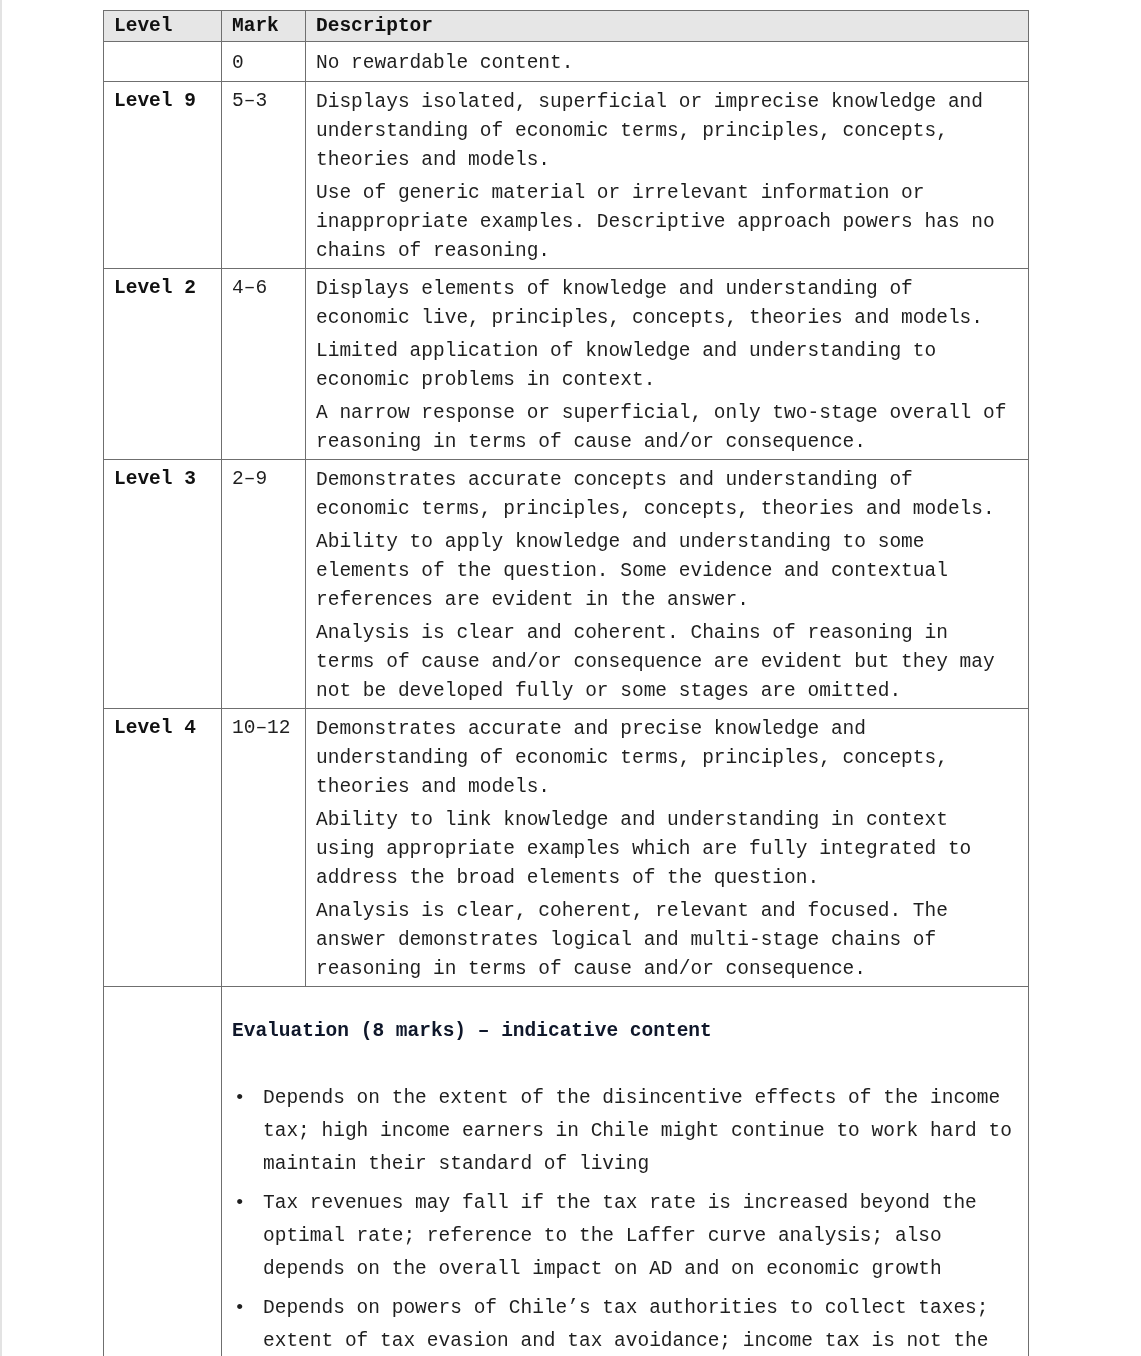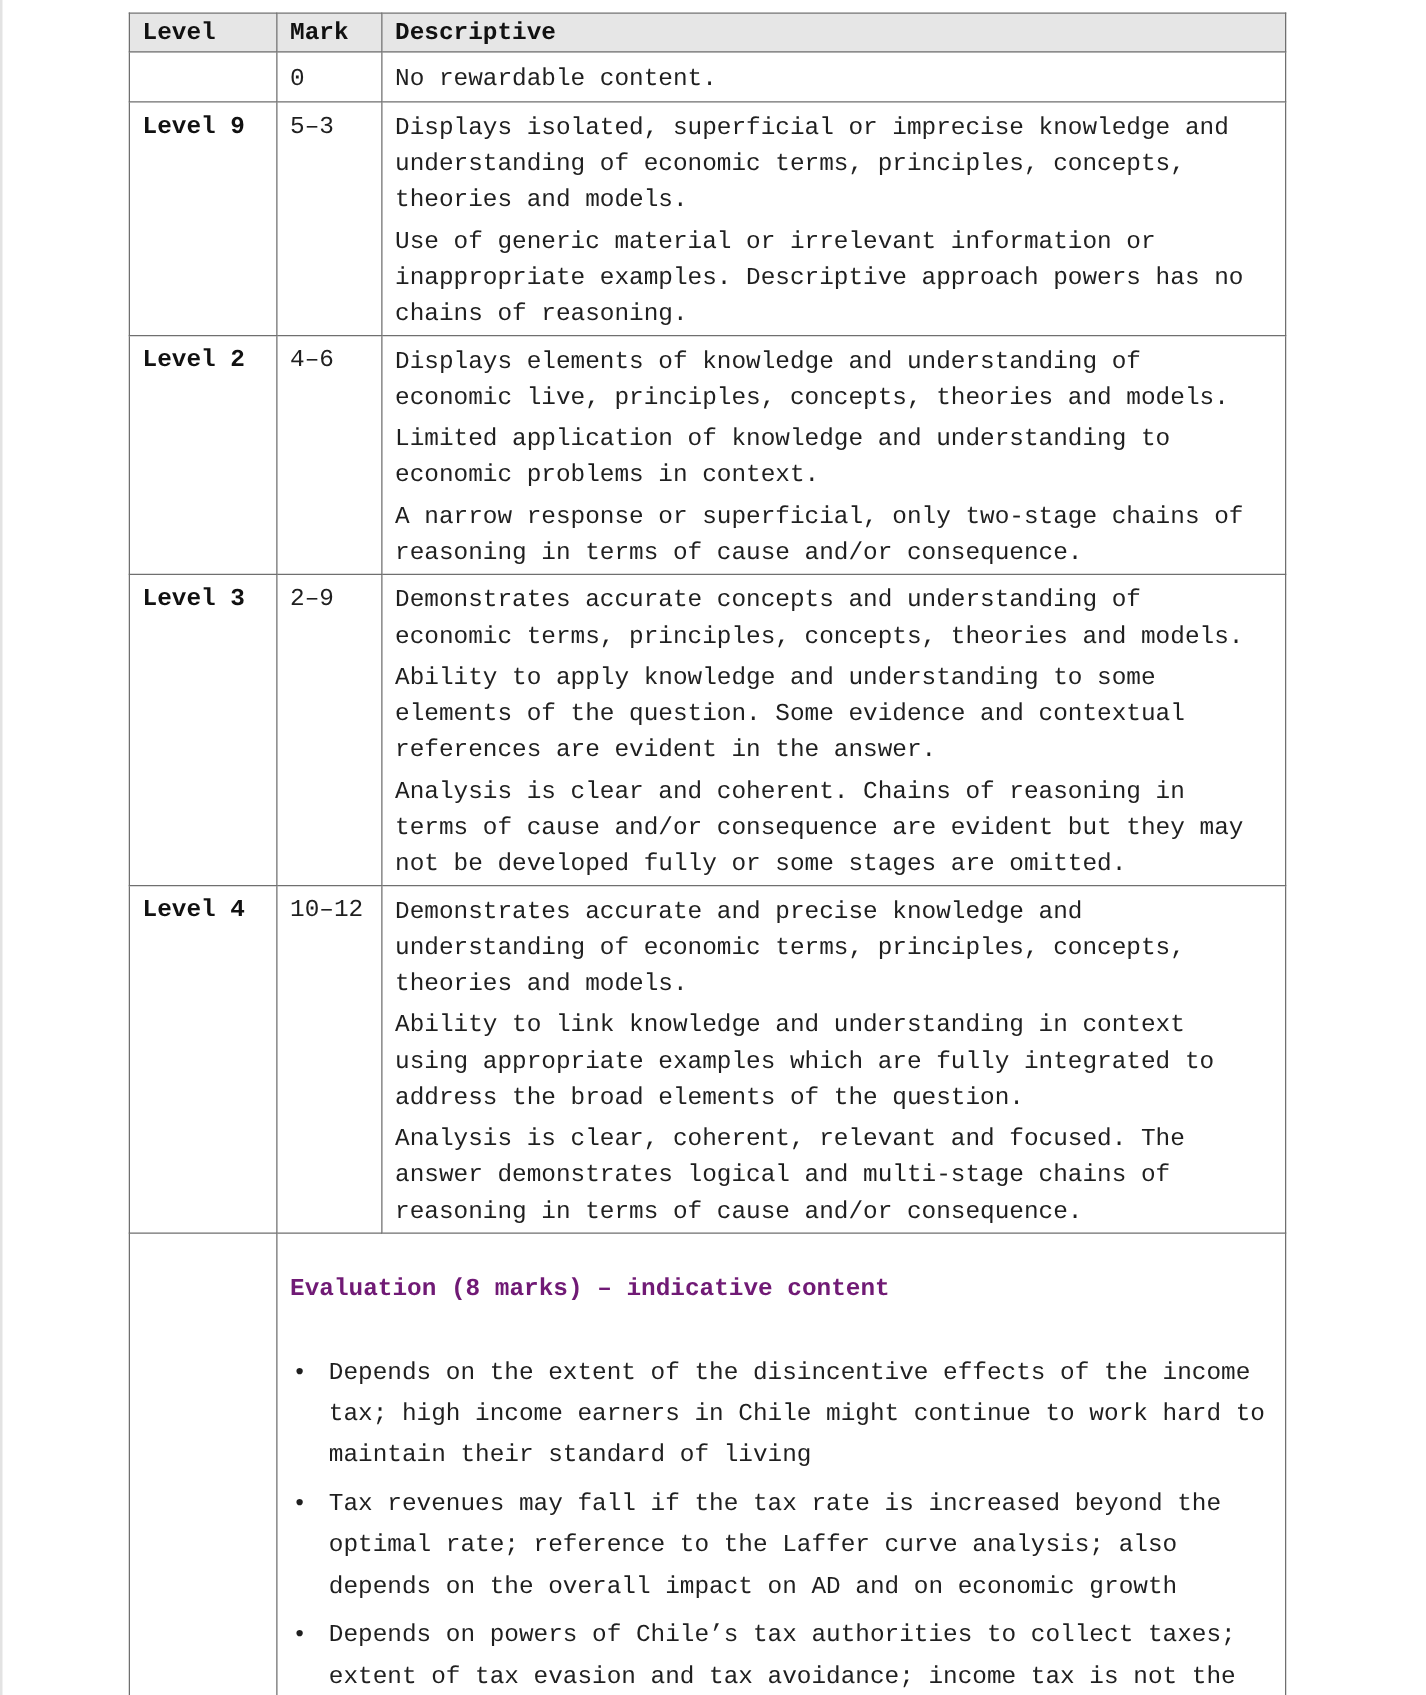--- a/index.html
+++ b/index.html
@@ -68,21 +68,21 @@
     .row-zero td {
       padding-top: 7px !important;
       padding-bottom: 1px;
       height: 31px;
     }
     .eval-cell {
       padding: 30px 14px 8px 10px !important;
     }
     .eval-title {
       font-weight: bold;
-      color: #701a75;
+      color: #0f172a;
       margin: 0 0 36px 0;
       line-height: 29px;
     }
     .eval-list {
       list-style: none;
       margin: 0;
       padding: 0;
     }
     .eval-list li {
       position: relative;
@@ -106,21 +106,21 @@
 <table class="rubric">
   <colgroup>
     <col class="col-level">
     <col class="col-mark">
     <col class="col-desc">
   </colgroup>
   <thead>
     <tr>
       <th>Level</th>
       <th>Mark</th>
-      <th>Descriptive</th>
+      <th>Descriptor</th>
     </tr>
   </thead>
   <tbody>
     <tr class="row-zero">
       <td class="level-cell"></td>
       <td>0</td>
       <td>
         <span>No rewardable content.</span>
       </td>
     </tr>
@@ -133,21 +133,21 @@
         <p>Use of generic material or irrelevant information or inappropriate examples. Descriptive approach powers has no chains of reasoning.</p>
       </td>
     </tr>
 
     <tr>
       <td class="level-cell">Level 2</td>
       <td class="mark-cell">4–6</td>
       <td class="desc-cell">
         <p>Displays elements of knowledge and understanding of economic live, principles, concepts, theories and models.</p>
         <p>Limited application of knowledge and understanding to economic problems in context.</p>
-        <p>A narrow response or superficial, only two-stage chains of reasoning in terms of cause and/or consequence.</p>
+        <p>A narrow response or superficial, only two-stage overall of reasoning in terms of cause and/or consequence.</p>
       </td>
     </tr>
 
     <tr>
       <td class="level-cell">Level 3</td>
       <td class="mark-cell">2–9</td>
       <td class="desc-cell">
         <p>Demonstrates accurate concepts and understanding of economic terms, principles, concepts, theories and models.</p>
         <p>Ability to apply knowledge and understanding to some elements of the question. Some evidence and contextual references are evident in the answer.</p>
         <p>Analysis is clear and coherent. Chains of reasoning in terms of cause and/or consequence are evident but they may not be developed fully or some stages are omitted.</p>

